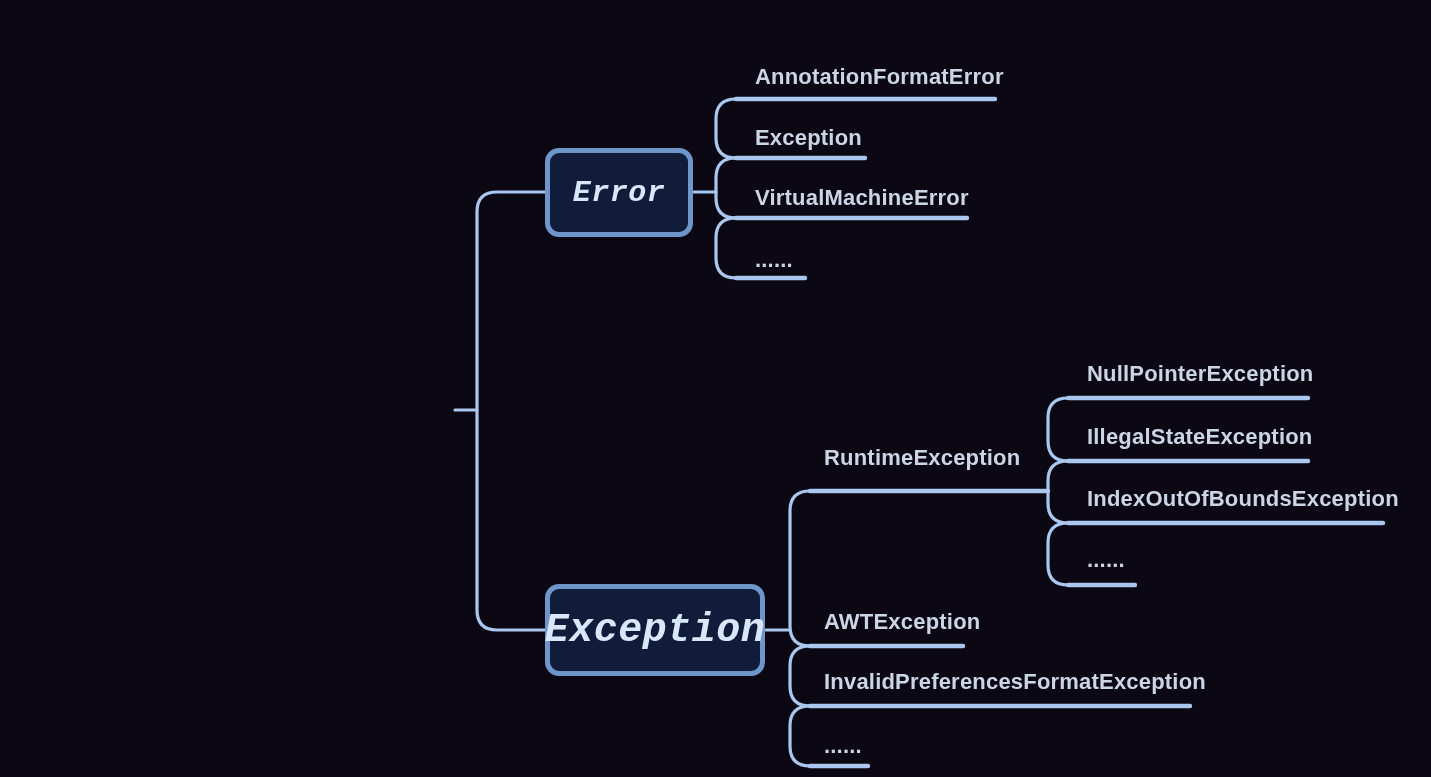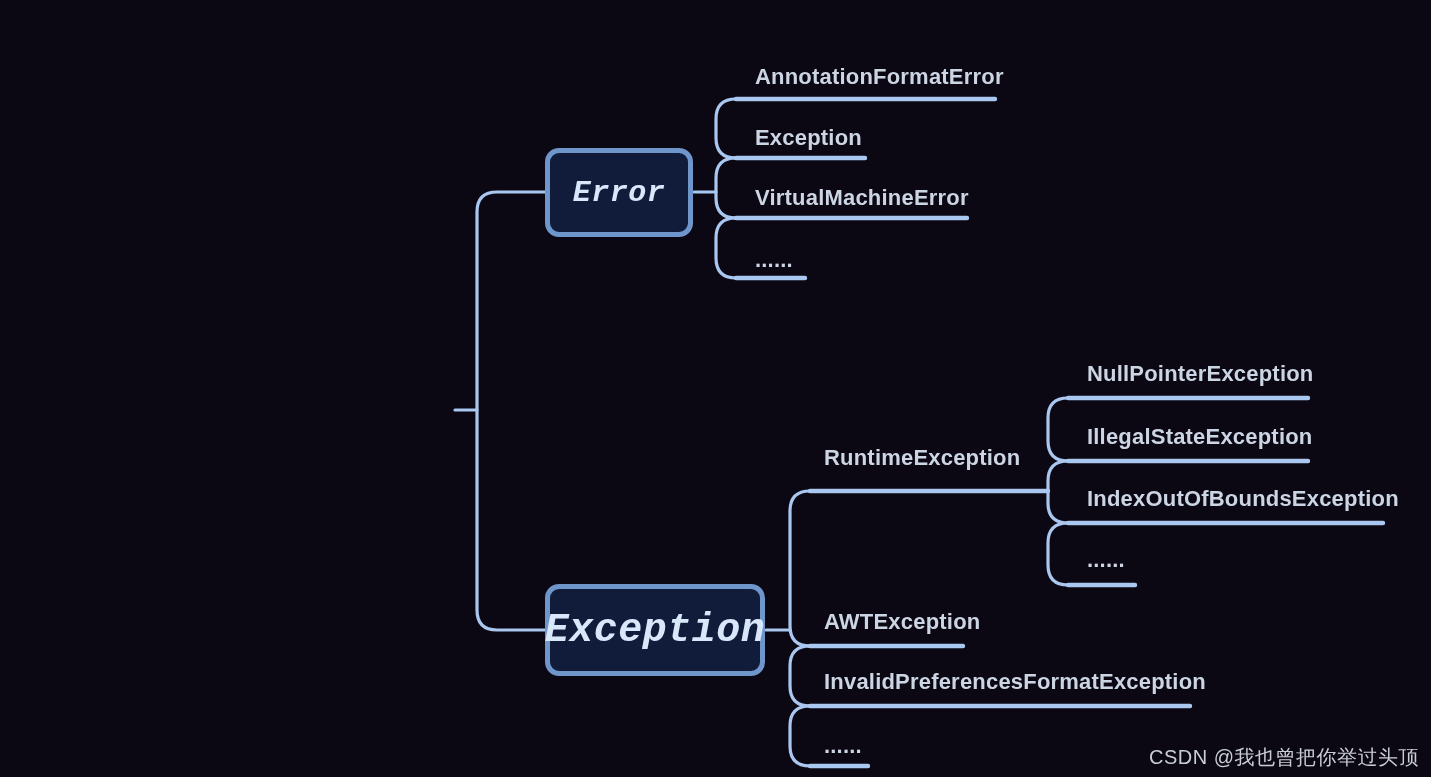--- a/index.html
+++ b/index.html
@@ -101,15 +101,14 @@
   <div class="leaf" style="left:824px;top:444px;">RuntimeException</div>
   <div class="leaf" style="left:824px;top:608px;">AWTException</div>
   <div class="leaf" style="left:824px;top:668px;">InvalidPreferencesFormatException</div>
   <div class="leaf" style="left:824px;top:732px;">......</div>
 
   <div class="leaf" style="left:1087px;top:360px;">NullPointerException</div>
   <div class="leaf" style="left:1087px;top:423px;text-align:right;">IllegalStateException</div>
   <div class="leaf" style="left:1087px;top:485px;text-align:center;">IndexOutOfBoundsException</div>
   <div class="leaf" style="left:1087px;top:546px;">......</div>
 
-  <div class="watermark">CSDN @我也曾把你举过头顶</div>
 
 </div>
 
 </body></html>

